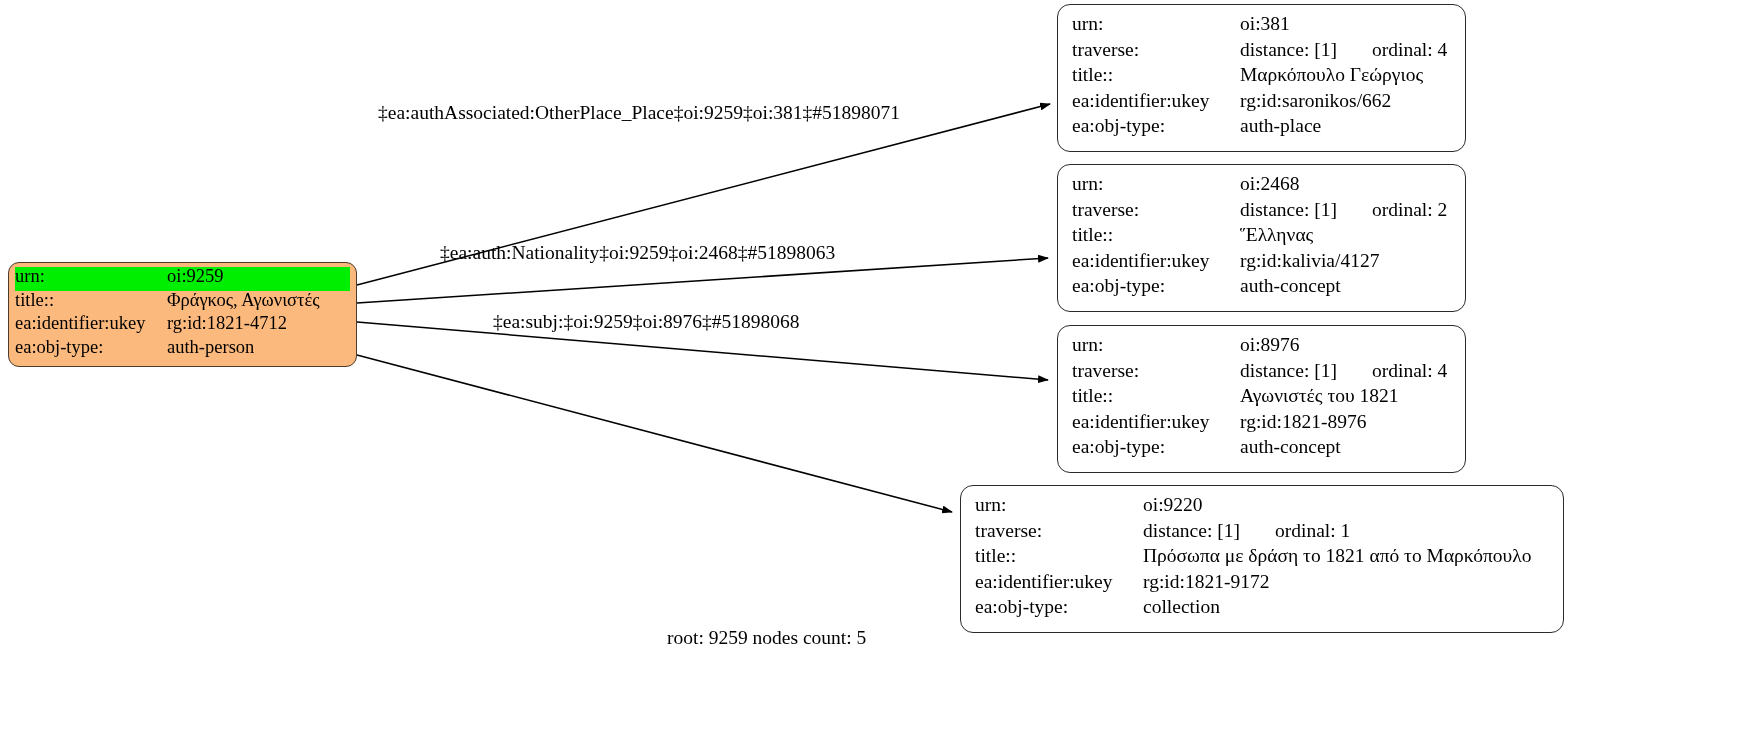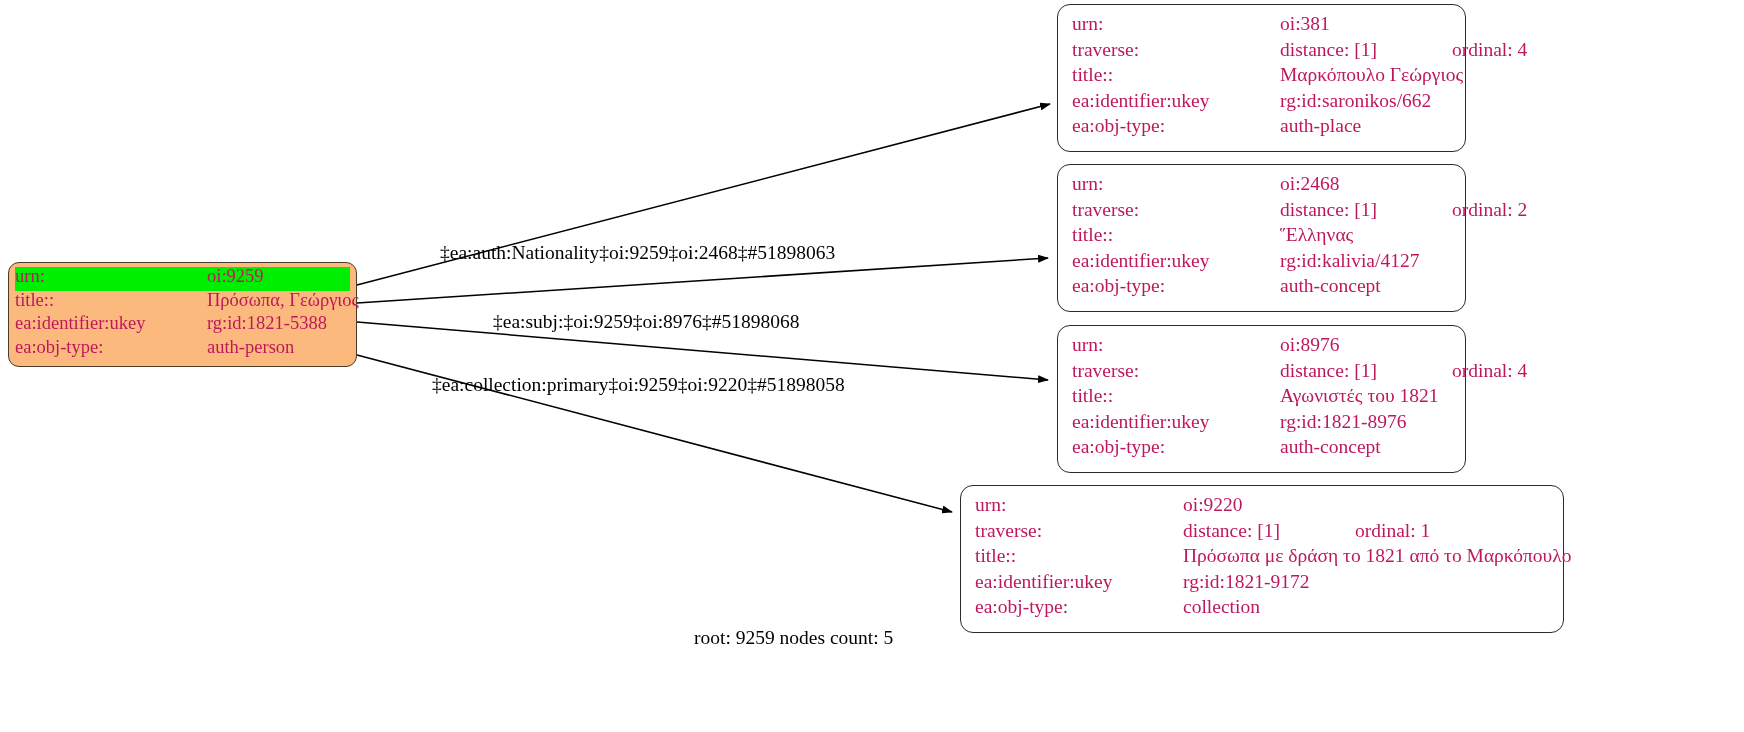--- a/index.html
+++ b/index.html
@@ -39,23 +39,22 @@
     padding: 4px 6px 5px 6px;
   }
   .row {
     display: flex;
     align-items: baseline;
     white-space: nowrap;
     line-height: 1.0;
   }
   .node .row {
     font-size: 19.5px;
-    color: #be185d;
+    color: #000000;
     height: 25.5px;
-    gap: 40px;
   }
   .node.root .row {
     font-size: 18.5px;
     height: 23.5px;
   }
   .key {
     flex: 0 0 auto;
   }
   .val {
     flex: 0 0 auto;
@@ -111,25 +110,25 @@
     <path d="M357,355 L952,512" fill="none" stroke="#000000" stroke-width="1.5" marker-end="url(#arrow)"></path>
   </svg>
 
   <div class="node root" style="left:8px; top:262px; width:349px;">
     <div class="row hl">
       <span class="key">urn:</span>
       <span class="val">oi:9259</span>
     </div>
     <div class="row">
       <span class="key">title::</span>
-      <span class="val">Πρόσωπα, Γεώργιος</span>
-    </div>
-    <div class="row">
-      <span class="key">ea:identifier:ukey</span>
-      <span class="val">rg:id:1821-5388</span>
+      <span class="val">Φράγκος, Αγωνιστές</span>
+    </div>
+    <div class="row">
+      <span class="key">ea:identifier:ukey</span>
+      <span class="val">rg:id:1821-4712</span>
     </div>
     <div class="row">
       <span class="key">ea:obj-type:</span>
       <span class="val">auth-person</span>
     </div>
   </div>
 
   <div class="node detail" style="left:1057px; top:4px; width:409px;">
     <div class="row">
       <span class="key">urn:</span>
@@ -219,19 +218,19 @@
     <div class="row">
       <span class="key">ea:identifier:ukey</span>
       <span class="val">rg:id:1821-9172</span>
     </div>
     <div class="row">
       <span class="key">ea:obj-type:</span>
       <span class="val">collection</span>
     </div>
   </div>
 
+  <div class="edge-label" style="left:378px; top:103px;">‡ea:authAssociated:OtherPlace_Place‡oi:9259‡oi:381‡#51898071</div>
   <div class="edge-label" style="left:440px; top:243px;">‡ea:auth:Nationality‡oi:9259‡oi:2468‡#51898063</div>
   <div class="edge-label" style="left:493px; top:312px;">‡ea:subj:‡oi:9259‡oi:8976‡#51898068</div>
-  <div class="edge-label" style="left:432px; top:375px;">‡ea:collection:primary‡oi:9259‡oi:9220‡#51898058</div>
-
-  <div class="caption" style="left:694px; top:628px;">root: 9259 nodes count: 5</div>
+
+  <div class="caption" style="left:667px; top:628px;">root: 9259 nodes count: 5</div>
 
 </div>
 
 </body></html>

